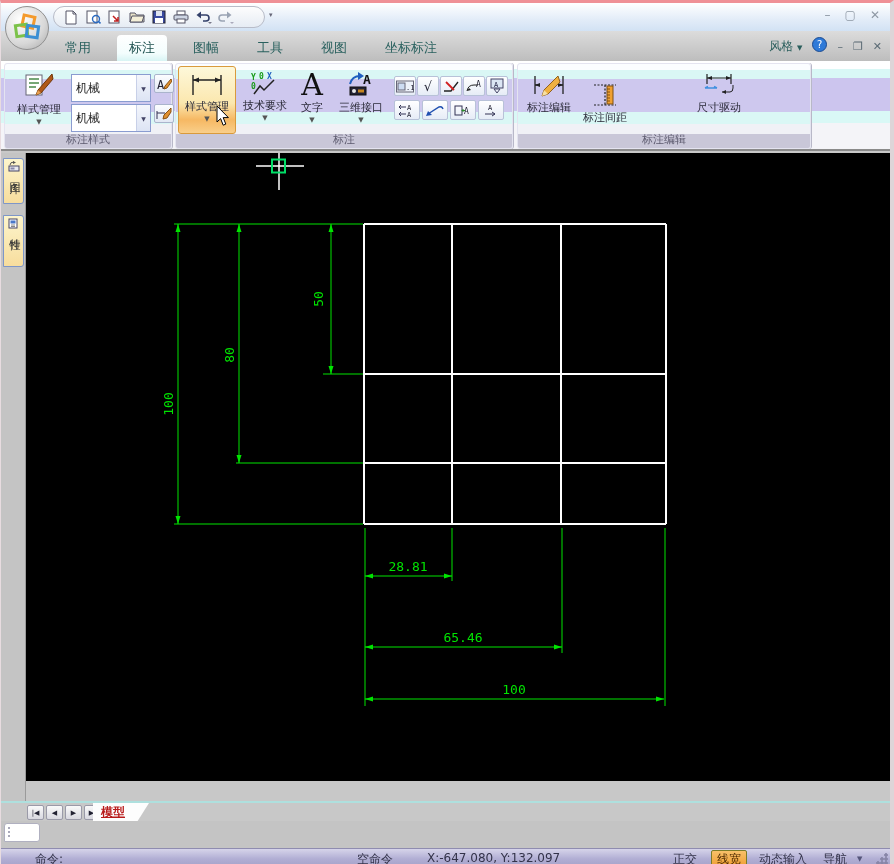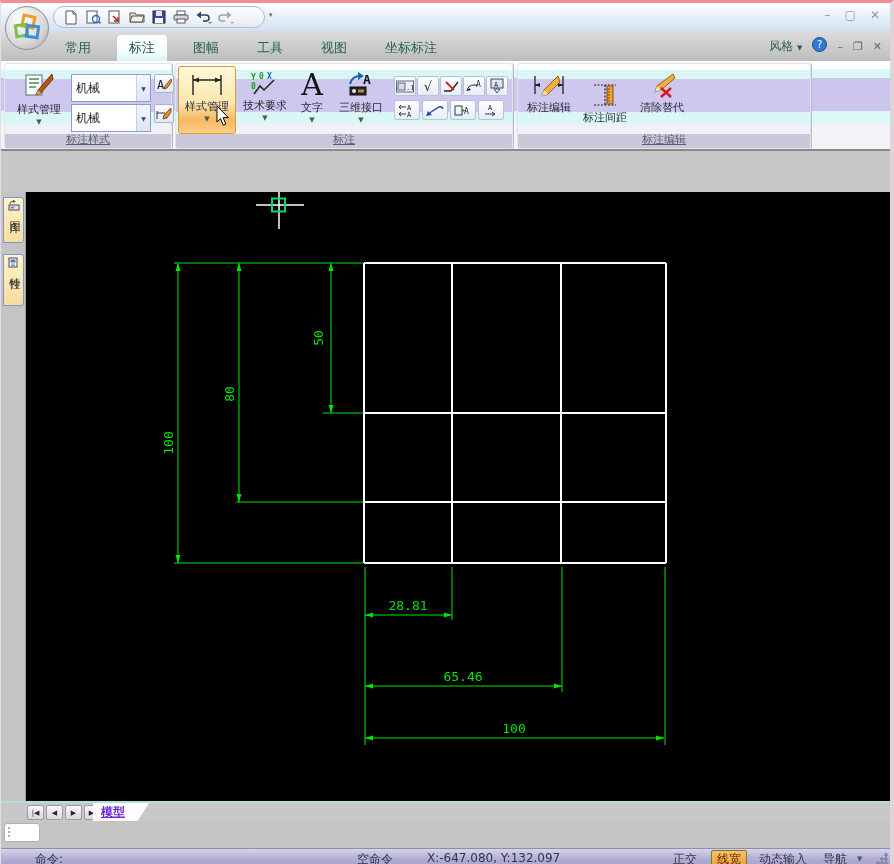--- a/index.html
+++ b/index.html
@@ -38,62 +38,62 @@
   
   .ribbon { position:absolute; left:0; top:58px; width:100%; height:90px;
     background:linear-gradient(to bottom,#ffffff 0 8px,#d9f8f6 8px 17px,#ccc5ee 17px 50px,
       #d9f8f6 50px 62px,#f4f4f8 62px 100%);
     border-bottom:2px solid #8a8a8a; }
   .rgroup { position:absolute; top:2px; height:86px; border:1px solid #e4e4f0;
     border-radius:3px; background:linear-gradient(to bottom,#fbfdff 0 6px,#daf7f5 6px 15px,
       #cec8ee 15px 48px,#daf7f5 48px 60px,#f0f1f6 60px 70px,#c9c7d8 70px 100%);
     box-shadow:1px 0 0 #b8b8c8; }
   .rgroup-label { position:absolute; left:0; right:0; bottom:1px; text-align:center;
-    font-size:11px; color:#5c5a6e;text-decoration:underline; }
+    font-size:11px; color:#5c5a6e; }
   .big-btn { position:absolute; top:2px; height:68px; display:flex; flex-direction:column;
     align-items:center; justify-content:flex-start; padding-top:6px; border-radius:3px; }
   .big-btn .lbl { font-size:11px; color:#2a2a38; margin-top:2px; white-space:nowrap; }
   .big-btn .dd { font-size:7px; color:#555; margin-top:1px; }
   .big-btn.hot { background:linear-gradient(#fdf8da,#fbe7ae 55%,#f6b863 80%,#f9cf8a);
     border:1px solid #d99a3c; }
   .combo { position:absolute; width:80px; height:28px; background:#fff;
     border:1px solid #8a9cd0; display:flex; align-items:center; font-size:12px;
     color:#222; padding-left:4px; }
   .combo .arrow { margin-left:auto; width:14px; height:100%; display:flex; align-items:center;
     justify-content:center; font-size:6px; color:#446; border-left:1px solid #c8d0e8;
     background:linear-gradient(#f4f6fc,#dde4f4); }
   .mini-btn { position:absolute; width:20px; height:19px; border:1px solid #aab4cc;
     background:linear-gradient(#fcfdff,#e2e8f4); display:flex; align-items:center;
     justify-content:center; border-radius:2px; }
   .small-btn { position:absolute; width:22px; height:20px; border:1px solid #b8c2d8;
     background:linear-gradient(#ffffff,#e6ecf6); border-radius:2px; display:flex;
     align-items:center; justify-content:center; font-size:9px; color:#234; }
 
   
-  .workarea { position:absolute; left:0; top:150px; width:889px; height:628px; background:#000;margin-top:39px; }
+  .workarea { position:absolute; left:0; top:150px; width:889px; height:628px; background:#000; }
   .dock { position:absolute; left:0; top:0; width:25px; height:648px; background:#c4c4c4;
     border-right:1px solid #9a9a9a; }
   .vtab { position:absolute; left:2px; width:21px; border:1px solid #7e96c8; border-radius:0 3px 3px 0;
     background:linear-gradient(#fdf5cc,#f7dd9d); display:flex; flex-direction:column;
     align-items:center; padding:2px 0; gap:1px; }
   .vtab .vlabel { writing-mode:vertical-rl; text-orientation:upright; font-size:11px;
     color:#333; letter-spacing:1px; }
   .draw-svg { position:absolute; left:25px; top:0; width:864px; height:648px; }
 
   
   .sheetbar { position:absolute; left:0; top:798px; width:100%; height:20px;
     background:#c8c8c8; border-top:2px solid #aee0de; }
   .navbtns { position:absolute; left:26px; top:2px; display:flex; gap:2px; }
   .navbtn { width:17px; height:15px; border:1px solid #9a9aa8; border-radius:2px;
     background:linear-gradient(#fafafa,#d8d8e0); font-size:7px; color:#223;
     display:flex; align-items:center; justify-content:center; }
   .model-tab { position:absolute; left:92px; top:0px; height:19px; width:56px;
     background:#fdfdfd; clip-path:polygon(0 0,100% 0,calc(100% - 12px) 100%,0 100%);
     display:flex; align-items:center; padding-left:8px; font-size:12px; font-weight:bold;
-    color:#6d28d9; text-decoration:underline; }
+    color:#b91c1c; text-decoration:underline; }
   .gapband { position:absolute; left:0; top:818px; width:100%; height:27px; background:#c4c4c4; }
   .minibox { position:absolute; left:3px; top:2px; width:36px; height:19px; background:#fff;
     border:1px solid #b0b0c0; border-radius:3px 3px 3px 0; }
   .minibox i { position:absolute; left:3px; top:3px; width:2px; height:12px;
     background:repeating-linear-gradient(#aab 0 2px,transparent 2px 4px); }
 
   
   .statusbar { position:absolute; left:0; top:845px; width:100%; height:19px;
     background:linear-gradient(#d6d4ea,#b1aed4 55%,#a5a2c8); border-top:1px solid #8f8cb0;
     font-size:12px; color:#33334a; }
@@ -361,27 +361,29 @@
         <span class="lbl">标注编辑</span>
       </div>
       <div class="big-btn" style="left:60px; width:54px;justify-content:center;">
         <svg width="30" height="26" viewBox="0 0 30 26">
           <path d="M4 3 h22 M4 23 h22 M15 3 v20" stroke="#222" stroke-width="1.2" stroke-dasharray="2 1.5"></path>
           <rect x="17" y="4" width="6" height="18" fill="#f0a030" stroke="#805010"></rect>
           <path d="M17 7 h3 M17 10 h3 M17 13 h3 M17 16 h3 M17 19 h3" stroke="#805010"></path>
         </svg>
         <span class="lbl">标注间距</span>
       </div>
-      <div class="big-btn" style="left:116px; width:56px;">
-        <svg width="30" height="26" viewBox="0 0 30 26">
-          <path d="M26 2 L10 14 l-2 6 l6 -2 L28 6 z" fill="#f0b040" stroke="#906020"></path>
-          <path d="M8 20 l2 -6 l4 4 z" fill="#f8e0a0"></path>
-          <path d="M14 16 l10 9 M24 16 l-10 9" stroke="#d81818" stroke-width="2.4"></path>
-        </svg>
-        <span class="lbl">清除替代</span>
+      <div class="big-btn" style="left:174px; width:54px;">
+        <svg width="34" height="26" viewBox="0 0 34 26">
+          <path d="M5 2 v10 M29 2 v10 M5 6 h24" stroke="#222" stroke-width="1.2"></path>
+          <path d="M5 6 l5 -2 v4 z M29 6 l-5 -2 v4 z" fill="#222"></path>
+          <path d="M3 16 h12 M3 16 l3 -1.5 M15 16 l-3 -1.5" stroke="#4090e0" stroke-width="1.4"></path>
+          <path d="M20 20 h8 q3 0 3 -4 v-3" stroke="#222" fill="none"></path>
+            <path d="M20 20 l4 -2 v4 z" fill="#222"></path>
+        </svg>
+        <span class="lbl">尺寸驱动</span>
       </div>
       <div class="rgroup-label">标注编辑</div>
     </div>
   </div>
 
   <div class="cursor-arrow">
     <svg width="14" height="21" viewBox="0 0 14 21">
       <polygon points="1,0 1,16 4.6,12.6 7.2,19.2 9.8,18.1 7.2,11.6 12.4,11.6" fill="#fff" stroke="#000" stroke-width="1"></polygon>
     </svg>
   </div>

